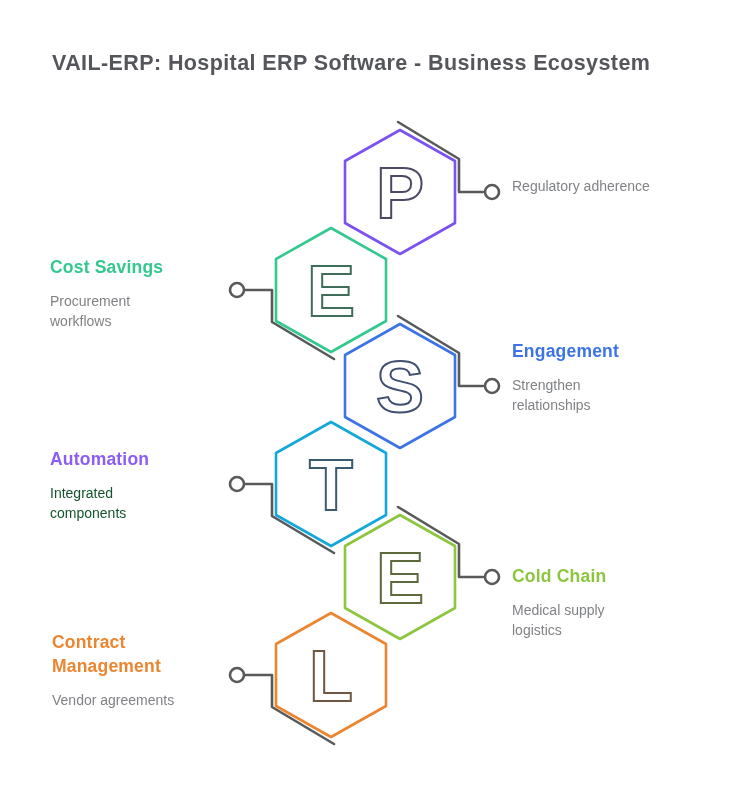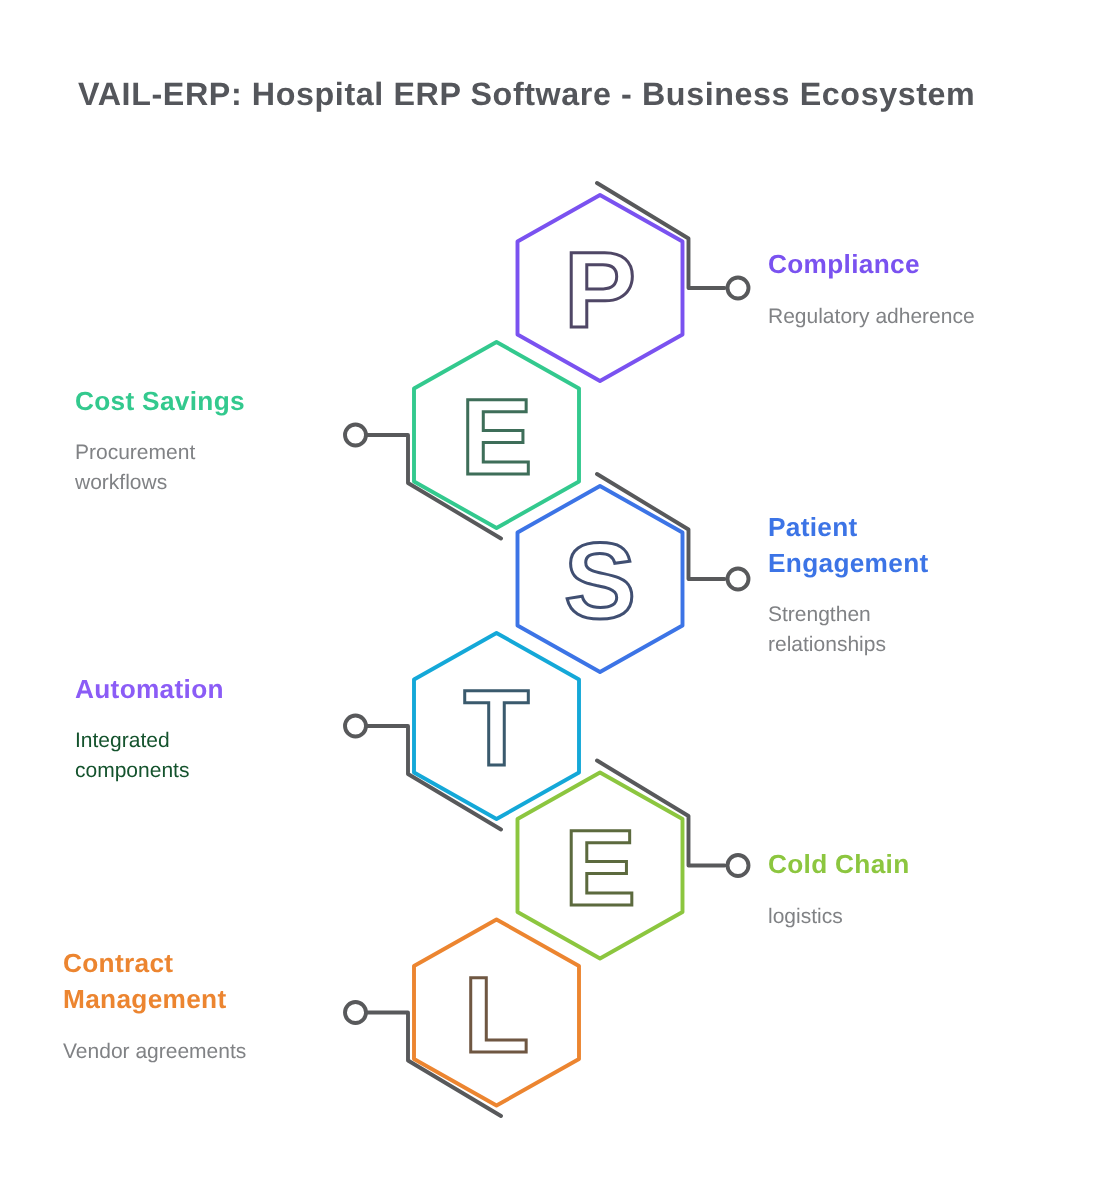--- a/index.html
+++ b/index.html
@@ -68,44 +68,39 @@
     <polygon class="hex" points="400,515 455,546 455,608 400,639 345,608 345,546" stroke="#8cc63f"></polygon>
     <text class="hex-letter" x="400" y="603" text-anchor="middle" stroke="#5c6a3e">E</text>
 
     <path class="conn" d="M 245 675 L 272 675 L 272 707 L 334 744" stroke="#58595b"></path>
     <circle class="dot" cx="237" cy="675" r="7" stroke="#58595b"></circle>
     <polygon class="hex" points="331,613 386,644 386,706 331,737 276,706 276,644" stroke="#ec8530"></polygon>
     <text class="hex-letter" x="331" y="701" text-anchor="middle" stroke="#6f5742">L</text>
   </svg>
 
   <div class="label right" style="left:512px;top:164px">
-    <div class="heading" style="color: rgb(122, 82, 240);">
-      <span class="hline">Compliance</span>
-      <span class="hline"></span>
-    </div>
     <div class="sub" style="color: rgb(128, 130, 133);">
       <span class="hline">Regulatory adherence</span>
       <span class="hline"></span>
     </div>
   </div>
 
   <div class="label left" style="left:50px;top:255px">
     <div class="heading" style="color: rgb(51, 201, 142);">
       <span class="hline">Cost Savings</span>
       <span class="hline"></span>
     </div>
     <div class="sub" style="color: rgb(128, 130, 133);">
       <span class="hline">Procurement</span>
       <span class="hline">workflows</span>
     </div>
   </div>
 
   <div class="label right" style="left:512px;top:339px">
     <div class="heading" style="color: rgb(60, 116, 230);">
-      <span class="hline">Patient</span>
       <span class="hline">Engagement</span>
     </div>
     <div class="sub" style="color: rgb(128, 130, 133);">
       <span class="hline">Strengthen</span>
       <span class="hline">relationships</span>
     </div>
   </div>
 
   <div class="label left" style="left:50px;top:447px">
     <div class="heading" style="color: #8b5cf6;">
@@ -117,25 +112,26 @@
       <span class="hline">components</span>
     </div>
   </div>
 
   <div class="label right" style="left:512px;top:564px">
     <div class="heading" style="color: rgb(140, 198, 63);">
       <span class="hline">Cold Chain</span>
       <span class="hline"></span>
     </div>
     <div class="sub" style="color: rgb(128, 130, 133);">
+      <span class="hline">Medical supply</span>
       <span class="hline">logistics</span>
     </div>
   </div>
 
-  <div class="label left" style="left:42px;top:630px">
+  <div class="label left" style="left:52px;top:630px">
     <div class="heading" style="color: rgb(236, 133, 48);">
       <span class="hline">Contract</span>
       <span class="hline">Management</span>
     </div>
     <div class="sub" style="color: rgb(128, 130, 133);">
       <span class="hline">Vendor agreements</span>
       <span class="hline"></span>
     </div>
   </div>
 

